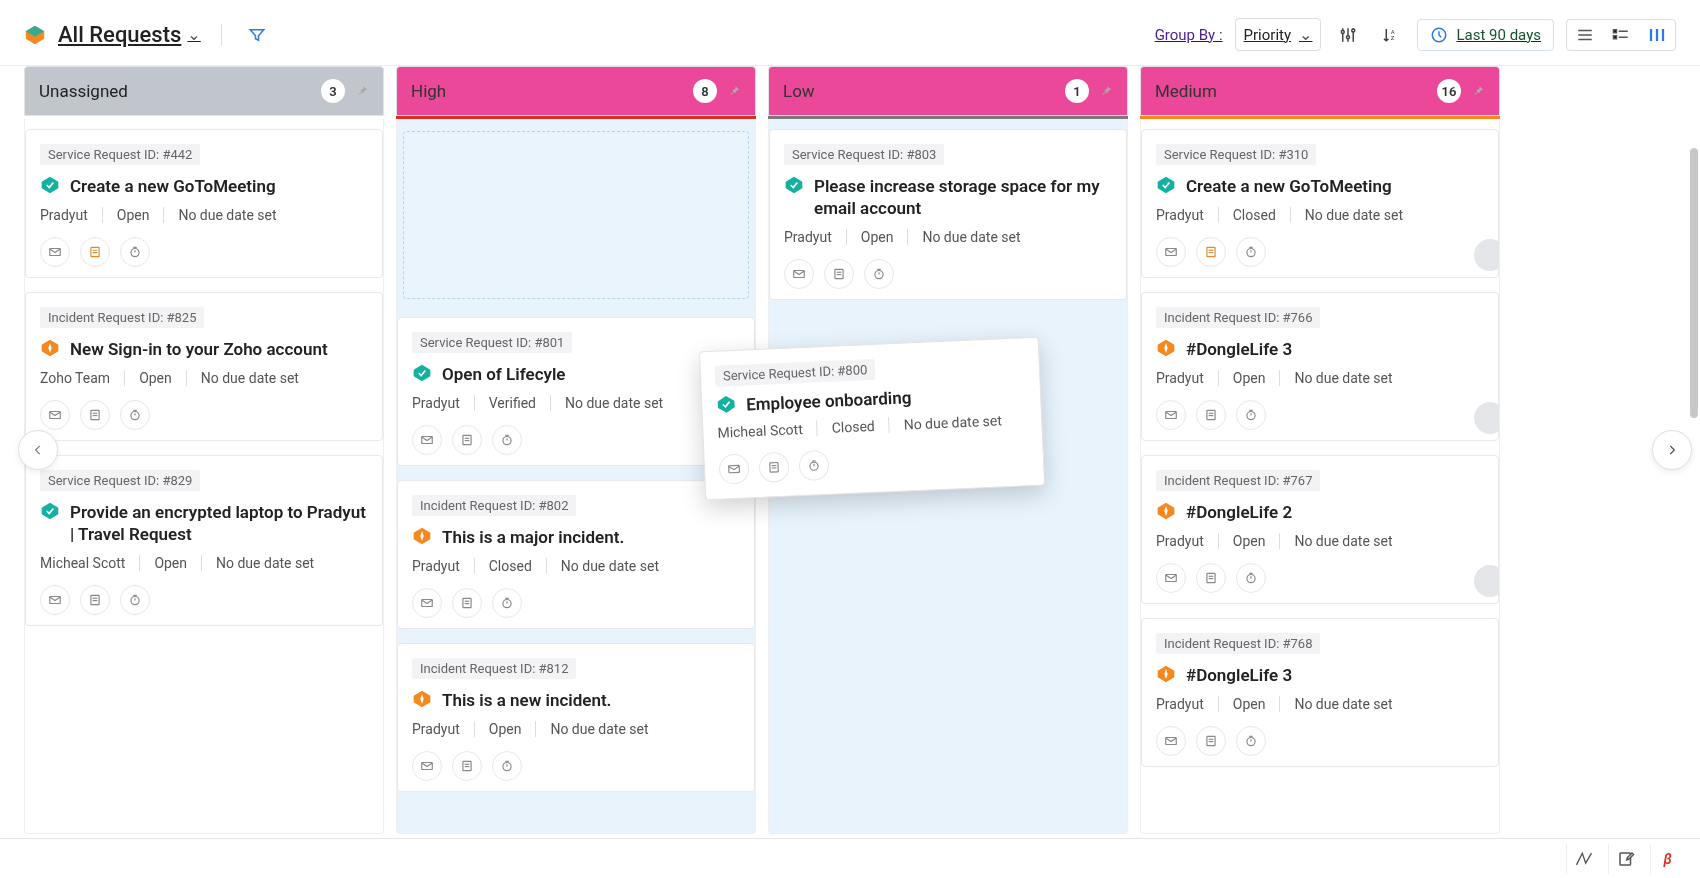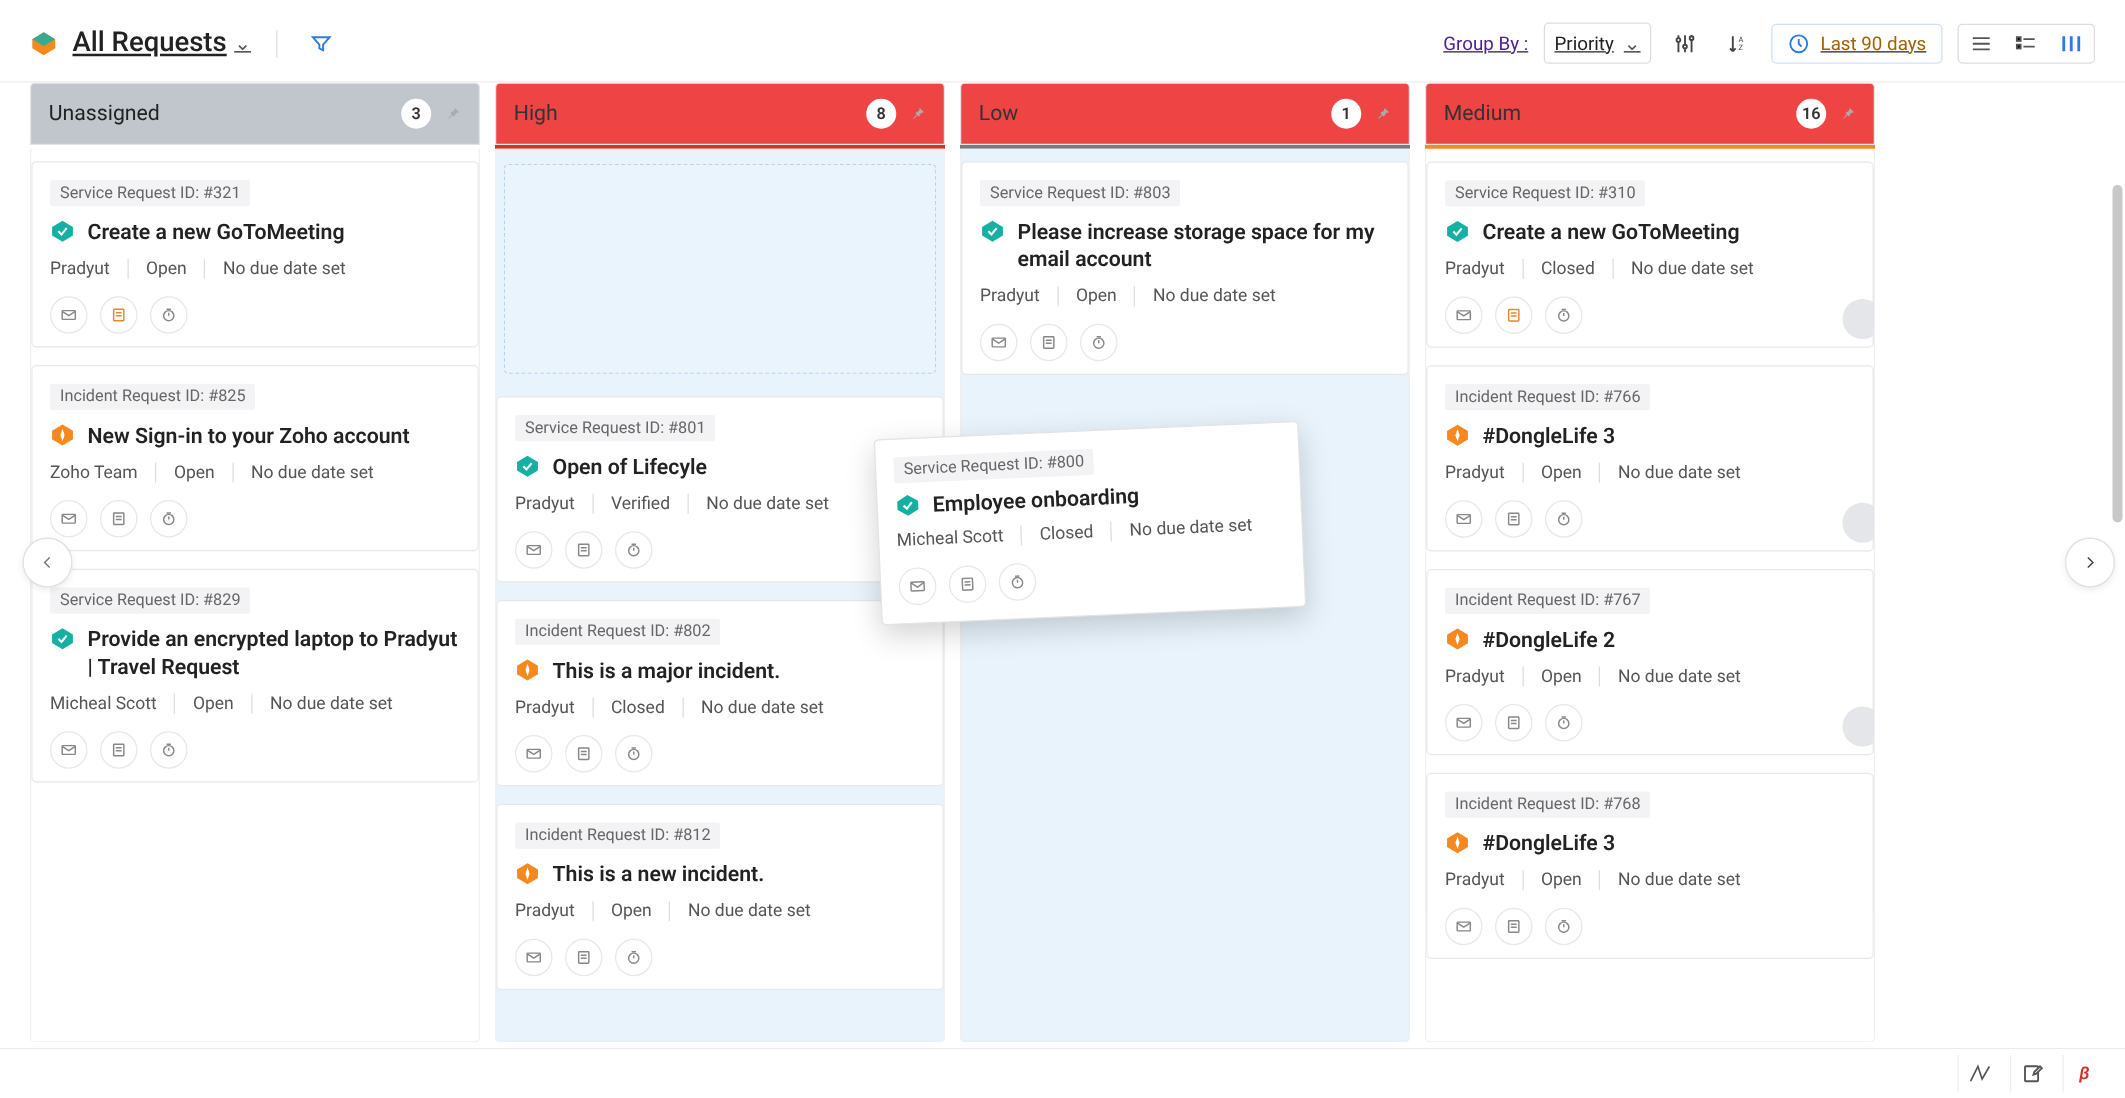--- a/index.html
+++ b/index.html
@@ -50,21 +50,21 @@
   }
   .date-range {
     border: 1px solid #cfe0ff;
     border-radius: 4px;
     padding: 6px 12px;
     display: flex; align-items: center; gap: 8px;
     color: #2c7be5;
     font-size: 15px;
     cursor: pointer;
   }
-  .date-range .txt { color: #a16207; }
+  .date-range .txt { color: #14532d; }
   .view-switch {
     border: 1px solid #ddd;
     border-radius: 4px;
     display: flex;
     overflow: hidden;
   }
   .view-switch .vs {
     width: 36px; height: 30px;
     display: flex; align-items: center; justify-content: center;
     cursor: pointer;
@@ -84,21 +84,21 @@
     height: 100%;
     overflow-x: auto;
   }
   .column {
     flex: 0 0 360px;
     display: flex;
     flex-direction: column;
     min-width: 0;
   }
   .col-header {
-    background: #ef4444;
+    background: #ec4899;
     border: 1px solid #e3e3e6;
     border-radius: 4px 4px 0 0;
     padding: 12px 14px;
     display: flex;
     align-items: center;
     gap: 10px;
     font-size: 17px;
     color: #333;
   }
   .col-header.unassigned { background: #c1c6cc; color: #222; }
@@ -353,21 +353,21 @@
     <div class="col-count">3</div>
     <span class="pin">
             <svg width="14" height="14" viewBox="0 0 24 24" fill="#aaa">
               <path d="M14 3l7 7-4 1-3 5-2-2-5 5-1-1 5-5-2-2 5-3 1-4z"></path>
             </svg>
           </span>
         </div>
         <div class="col-accent none"></div>
         <div class="col-body">
           <div class="card">
-      <div class="req-id">Service Request ID: #321</div>
+      <div class="req-id">Service Request ID: #442</div>
       <div class="card-title-row">
         <span class="badge-hex">
                 <svg width="20" height="20" viewBox="0 0 24 24">
                   <polygon points="12,2 22,8 22,16 12,22 2,16 2,8" fill="#14b1a3"></polygon>
                   <path d="M8 12l3 3 5-6" stroke="#fff" stroke-width="2" fill="none"></path>
                 </svg>
               </span>
         <div class="card-title">Create a new GoToMeeting</div>
       </div>
       <div class="meta">

